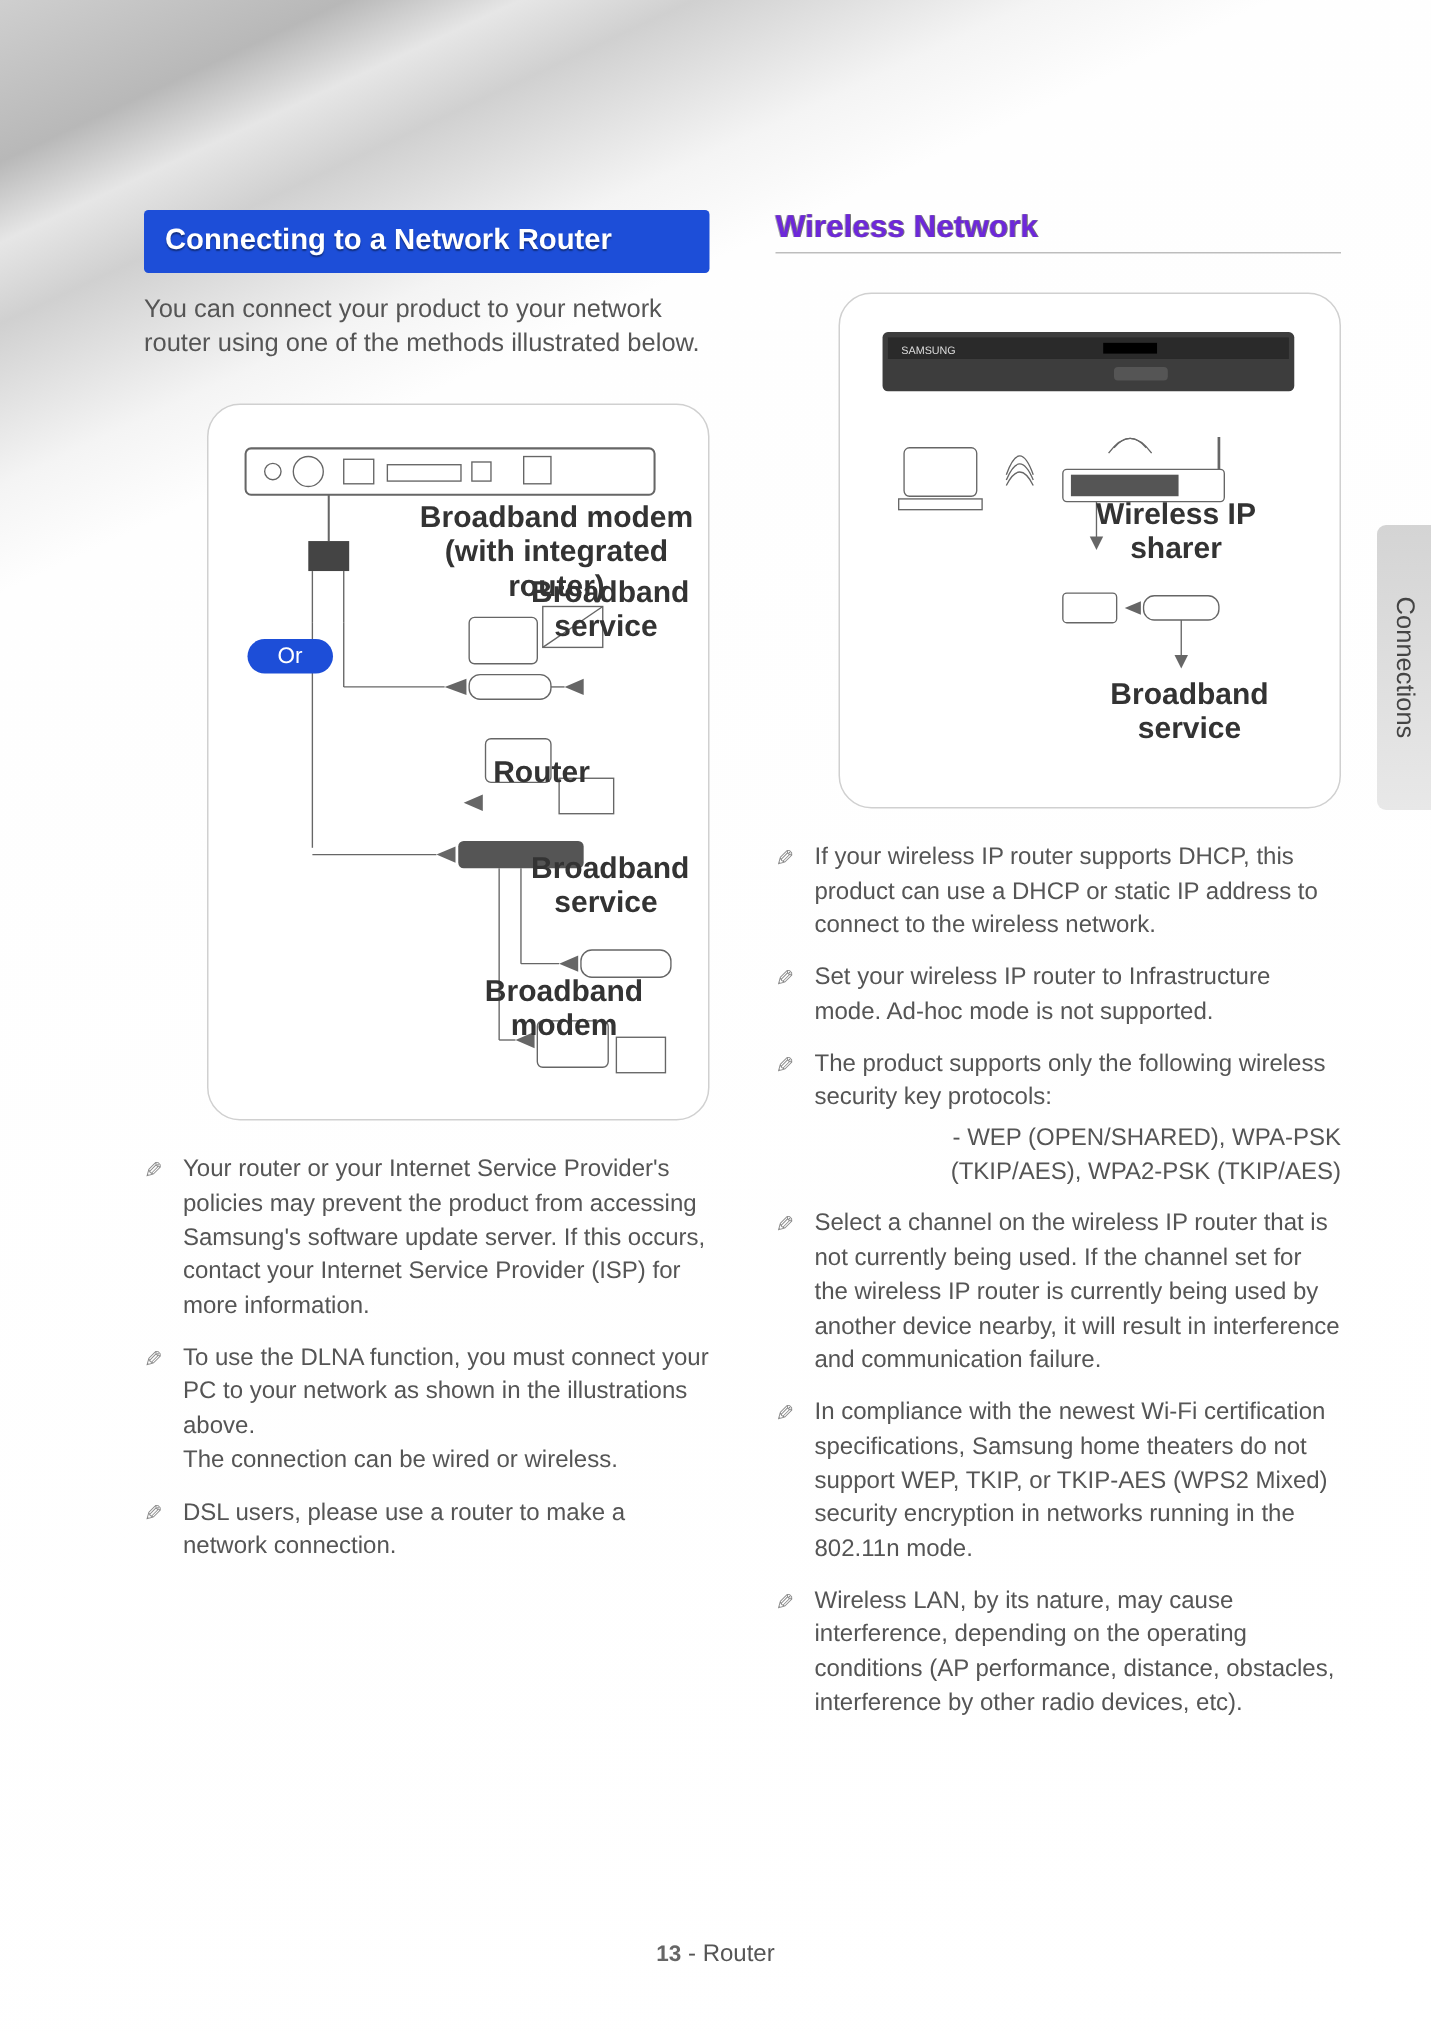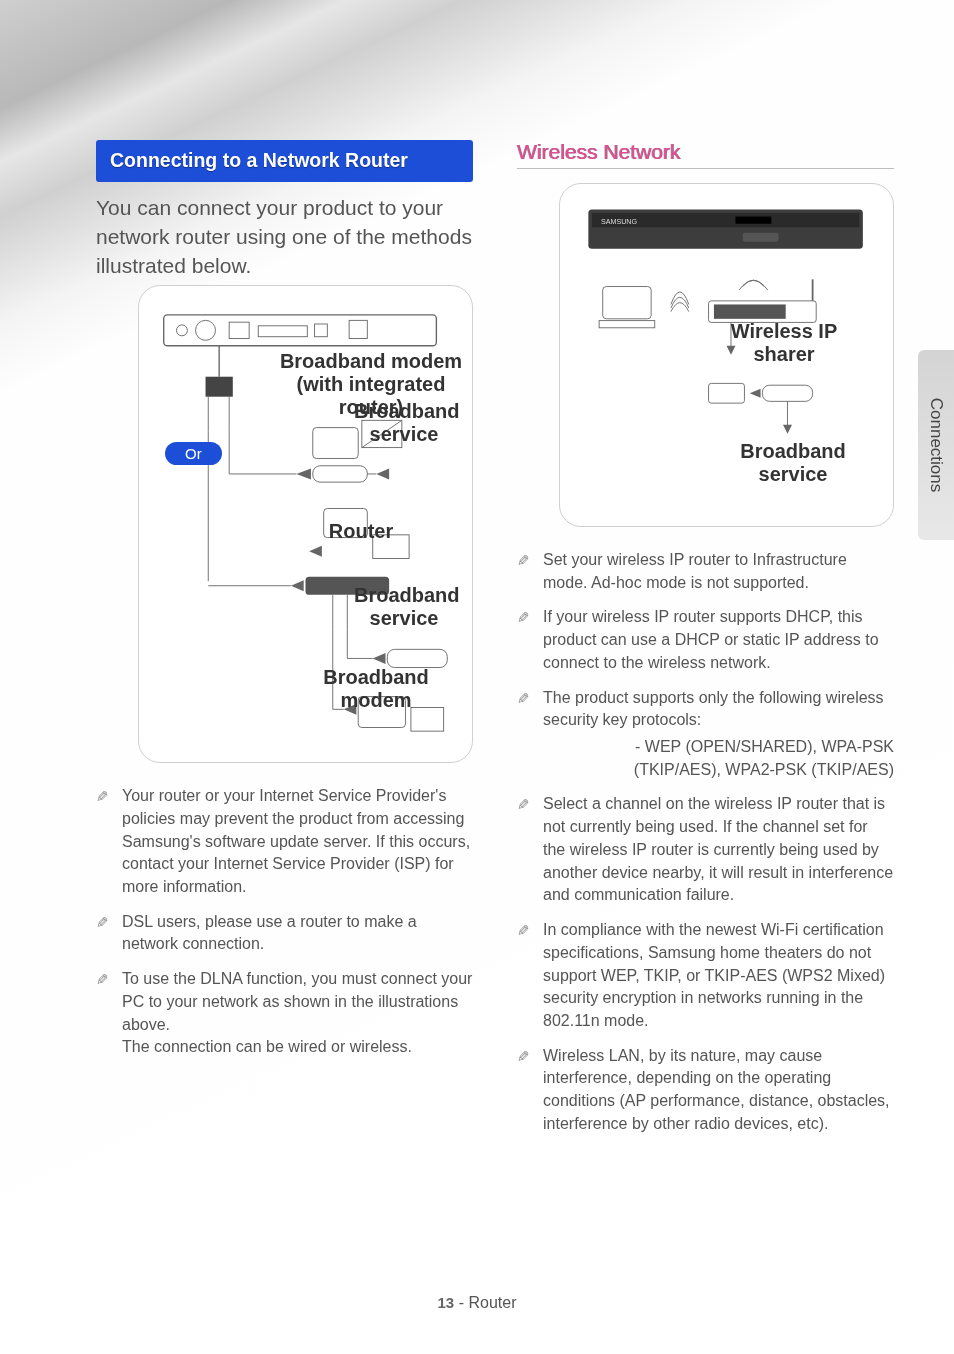--- a/index.html
+++ b/index.html
@@ -23,33 +23,33 @@
     background: #1d4ed8;
     color: #fff;
     font-size: 19.5px;
     font-weight: 600;
     padding: 9px 14px 10px;
     border-radius: 3px;
     text-shadow: 0 1px 1px rgba(0,0,0,.4);
     margin-bottom: 12px;
   }
   .intro {
-    font-size: 21px;
+    font-size: 17px;
     line-height: 1.38;
     color: #555;
-    margin-bottom: 4px;
+    margin-bottom: 28px;
   }
   .sub-h {
     font-size: 21px;
-    font-weight: 400;
-    color: #ec4899;
+    font-weight: 700;
+    color: #6d28d9;
     text-shadow: 0.6px 0 0 #777, -0.6px 0 0 #aaa;
     padding-bottom: 4px;
     border-bottom: 1.5px solid #bdbdbd;
-    margin-bottom: 14px;
+    margin-bottom: 26px;
   }
 
   .diagram-box {
     border: 1px solid #d0d0d0;
     border-radius: 22px;
     padding: 18px 12px 22px;
     margin-bottom: 22px;
     background: #fff;
     margin-left: 42px;
   }
@@ -193,23 +193,23 @@
         <div class="callout" style="position:absolute; top:-340px; right:6px; width:100px;">Broadband service</div>
         <div style="position:absolute; top:-298px; left:14px;"><span class="or-pill">Or</span></div>
         <div class="callout" style="position:absolute; top:-220px; left:160px; width:100px;">Router</div>
         <div class="callout" style="position:absolute; top:-156px; right:6px; width:100px;">Broadband service</div>
         <div class="callout" style="position:absolute; top:-74px; right:24px; width:120px;">Broadband modem</div>
       </div>
     </div>
 
     <ul class="note-list">
       <li>Your router or your Internet Service Provider's policies may prevent the product from accessing Samsung's software update server. If this occurs, contact your Internet Service Provider (ISP) for more information.</li>
-      <li>DSL users, please use a router to make a network connection.</li>
       <li style="white-space:pre-line;"><span>To use the DLNA function, you must connect your PC to your network as shown in the illustrations above.
 The connection can be wired or wireless.</span></li>
+      <li>DSL users, please use a router to make a network connection.</li>
     </ul>
   </div>
 
   <div class="col">
     <div class="sub-h">Wireless Network</div>
 
     <div class="diagram-box" style="padding:20px 14px 26px;">
       <svg viewBox="0 0 340 330" width="100%">
 
         <rect x="16" y="6" width="306" height="44" rx="4" fill="#3d3d3d"></rect>
@@ -241,22 +241,22 @@
         <line x1="238" y1="220" x2="238" y2="248" stroke="#666"></line>
         <polygon points="238,256 233,246 243,246" fill="#666"></polygon>
       </svg>
       <div style="position:relative; height:0;">
         <div class="callout" style="position:absolute; top:-180px; right:10px; width:170px;">Wireless IP sharer</div>
         <div class="callout" style="position:absolute; top:-60px; right:26px; width:120px;">Broadband service</div>
       </div>
     </div>
 
     <ul class="note-list">
+      <li>If your wireless IP router supports DHCP, this product can use a DHCP or static IP address to connect to the wireless network.</li>
       <li>Set your wireless IP router to Infrastructure mode. Ad-hoc mode is not supported.</li>
-      <li>If your wireless IP router supports DHCP, this product can use a DHCP or static IP address to connect to the wireless network.</li>
       <li>
         <span>The product supports only the following wireless security key protocols:</span>
         <div class="sub-point">- WEP (OPEN/SHARED), WPA-PSK (TKIP/AES), WPA2-PSK (TKIP/AES)</div>
       </li>
       <li>Select a channel on the wireless IP router that is not currently being used. If the channel set for the wireless IP router is currently being used by another device nearby, it will result in interference and communication failure.</li>
       <li>In compliance with the newest Wi-Fi certification specifications, Samsung home theaters do not support WEP, TKIP, or TKIP-AES (WPS2 Mixed) security encryption in networks running in the 802.11n mode.</li>
       <li>Wireless LAN, by its nature, may cause interference, depending on the operating conditions (AP performance, distance, obstacles, interference by other radio devices, etc).</li>
     </ul>
   </div>
 </div>

